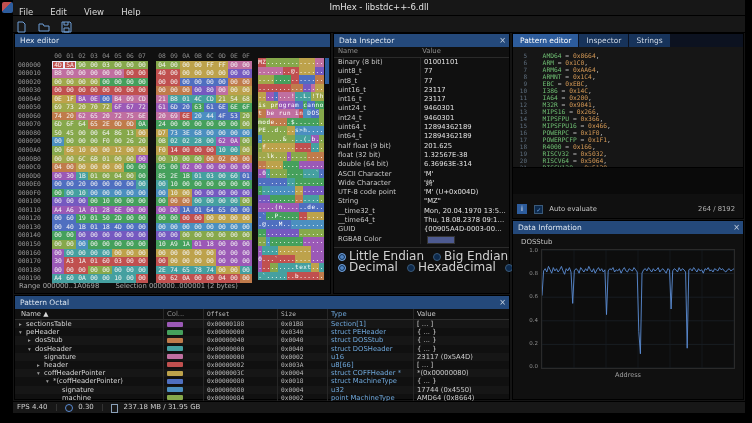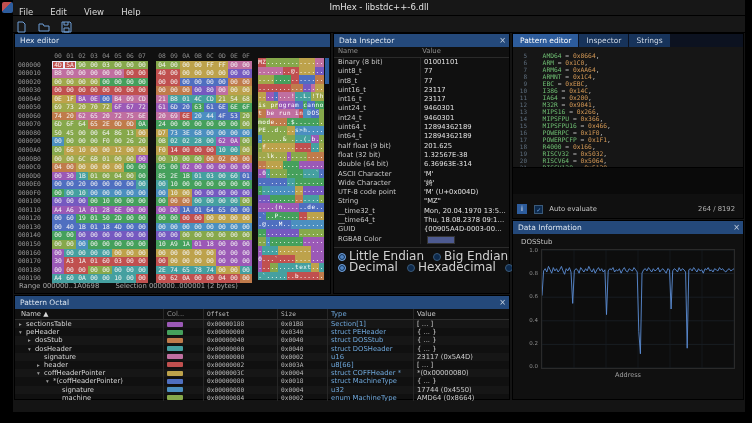--- a/index.html
+++ b/index.html
@@ -423,20 +423,29 @@
           <span class="poff">0x00000080</span>
           <span class="psize">0x0004</span>
           <span class="ptype">u32</span>
           <span class="pval">17744 (0x4550)</span>
         </div>
         <div class="prow">
           <span class="pname" style="padding-left:40px"><span class="parrow"></span>machine</span>
           <span class="pcol"><span class="pswatch" style="background:#86a84b"></span></span>
           <span class="poff">0x00000084</span>
           <span class="psize">0x0002</span>
-          <span class="ptype">enum MachineType</span>
+          <span class="ptype">point MachineType</span>
           <span class="pval">AMD64 (0x8664)</span>
         </div>
       </div>
   </div>
 
+  <div id="statusbar">
+    <span style="margin-left:4px;">FPS 4.40</span>
+    <span class="sb-sep"></span>
+    <span class="sb-circle"></span>
+    <span>0.30</span>
+    <span class="sb-sep"></span>
+    <span class="sb-mem"></span>
+    <span>237.18 MB / 31.95 GB</span>
+  </div>
 
 </div>
 
 </body></html>

